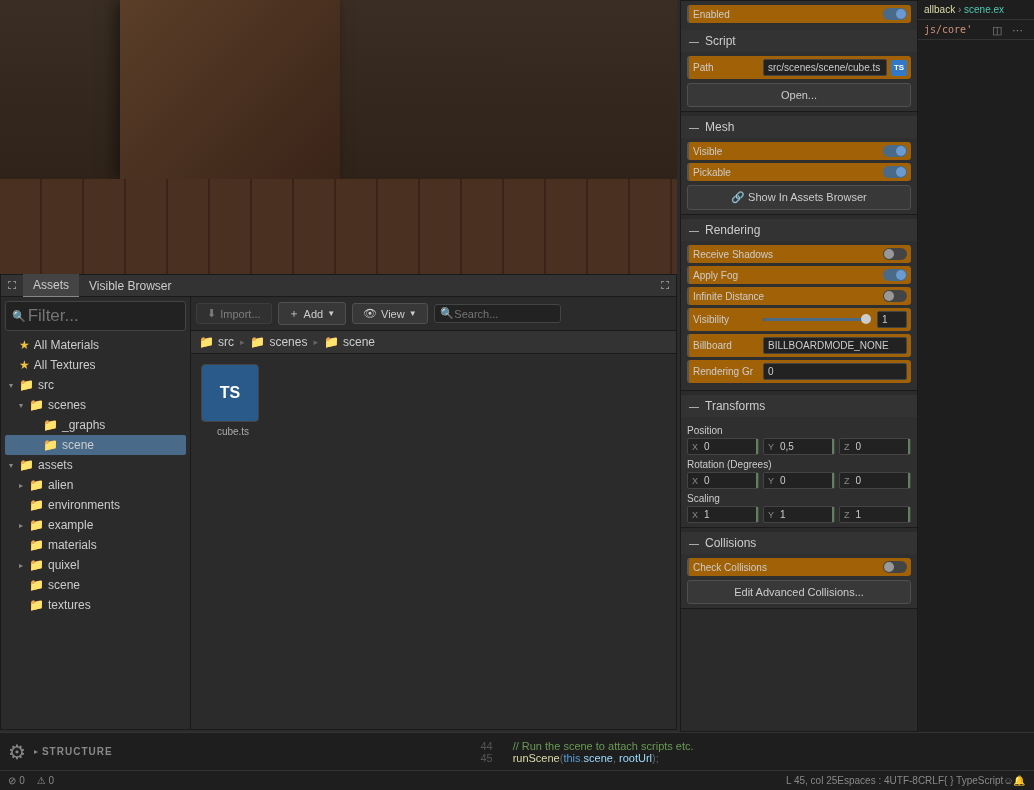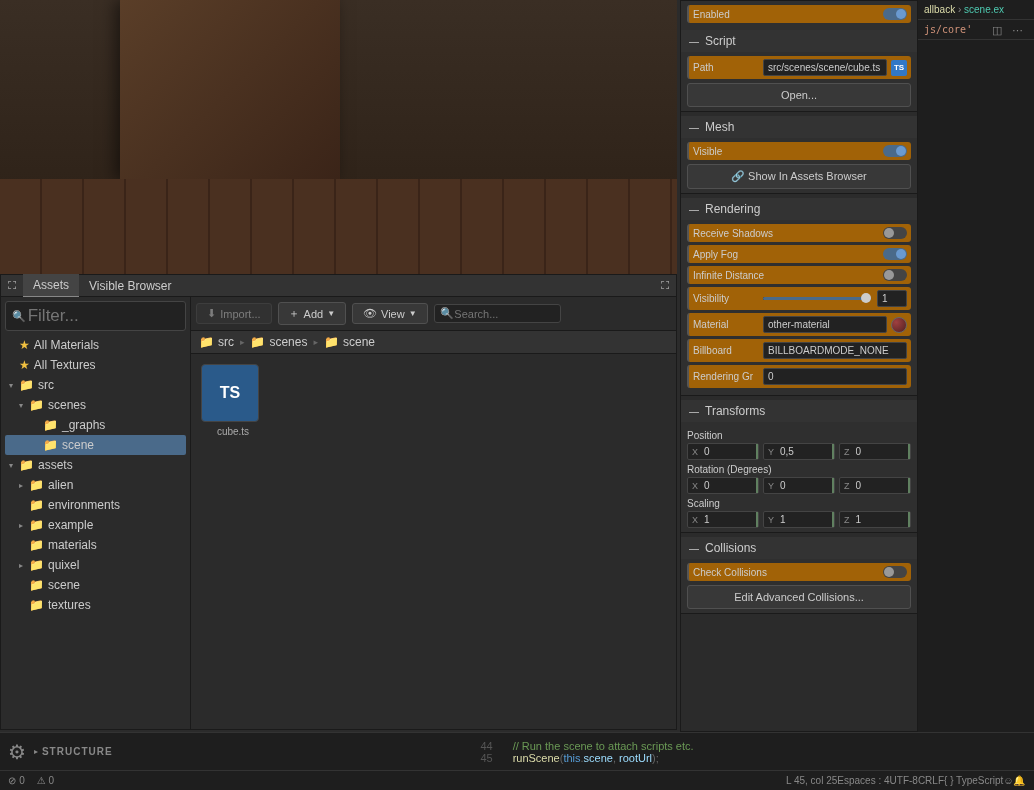--- a/index.html
+++ b/index.html
@@ -247,20 +247,24 @@
   <div class="section">
     <div class="section-header">
         <span class="collapse">—</span>
         <span>Mesh</span>
       </div>
     <div class="section-body">
       <div class="prop-row">
           <span class="prop-label">Visible</span>
           <div class="toggle on"></div>
         </div>
+      <div class="prop-row">
+          <span class="prop-label">Pickable</span>
+          <div class="toggle on"></div>
+        </div>
       <div class="btn-wide"><span>🔗</span> <span>Show In Assets Browser</span></div>
     </div>
   </div>
 
   <div class="section">
     <div class="section-header">
         <span class="collapse">—</span>
         <span>Rendering</span>
       </div>
     <div class="section-body">
@@ -276,25 +280,20 @@
           <span class="prop-label" style="width:110px">Infinite Distance</span>
           <div class="toggle"></div>
         </div>
       <div class="prop-row">
         <span class="prop-label">Visibility</span>
         <div class="slider-track">
             <div class="slider-fill" style="width:100%"></div>
             <div class="slider-thumb"></div>
           </div>
         <input class="prop-input" style="width: 30px;" value="1">
-      </div>
-      <div class="prop-row">
-        <span class="prop-label">Material</span>
-        <input class="prop-input" style="flex: 1 1 0%;" value="other-material">
-        <div class="mat-swatch" style="margin-left:4px"></div>
       </div>
       <div class="prop-row">
         <span class="prop-label">Billboard</span>
         <input class="prop-input" style="flex: 1 1 0%;" value="BILLBOARDMODE_NONE">
       </div>
       <div class="prop-row">
         <span class="prop-label">Rendering Gr</span>
         <input class="prop-input" style="flex: 1 1 0%;" value="0">
       </div>
     </div>

